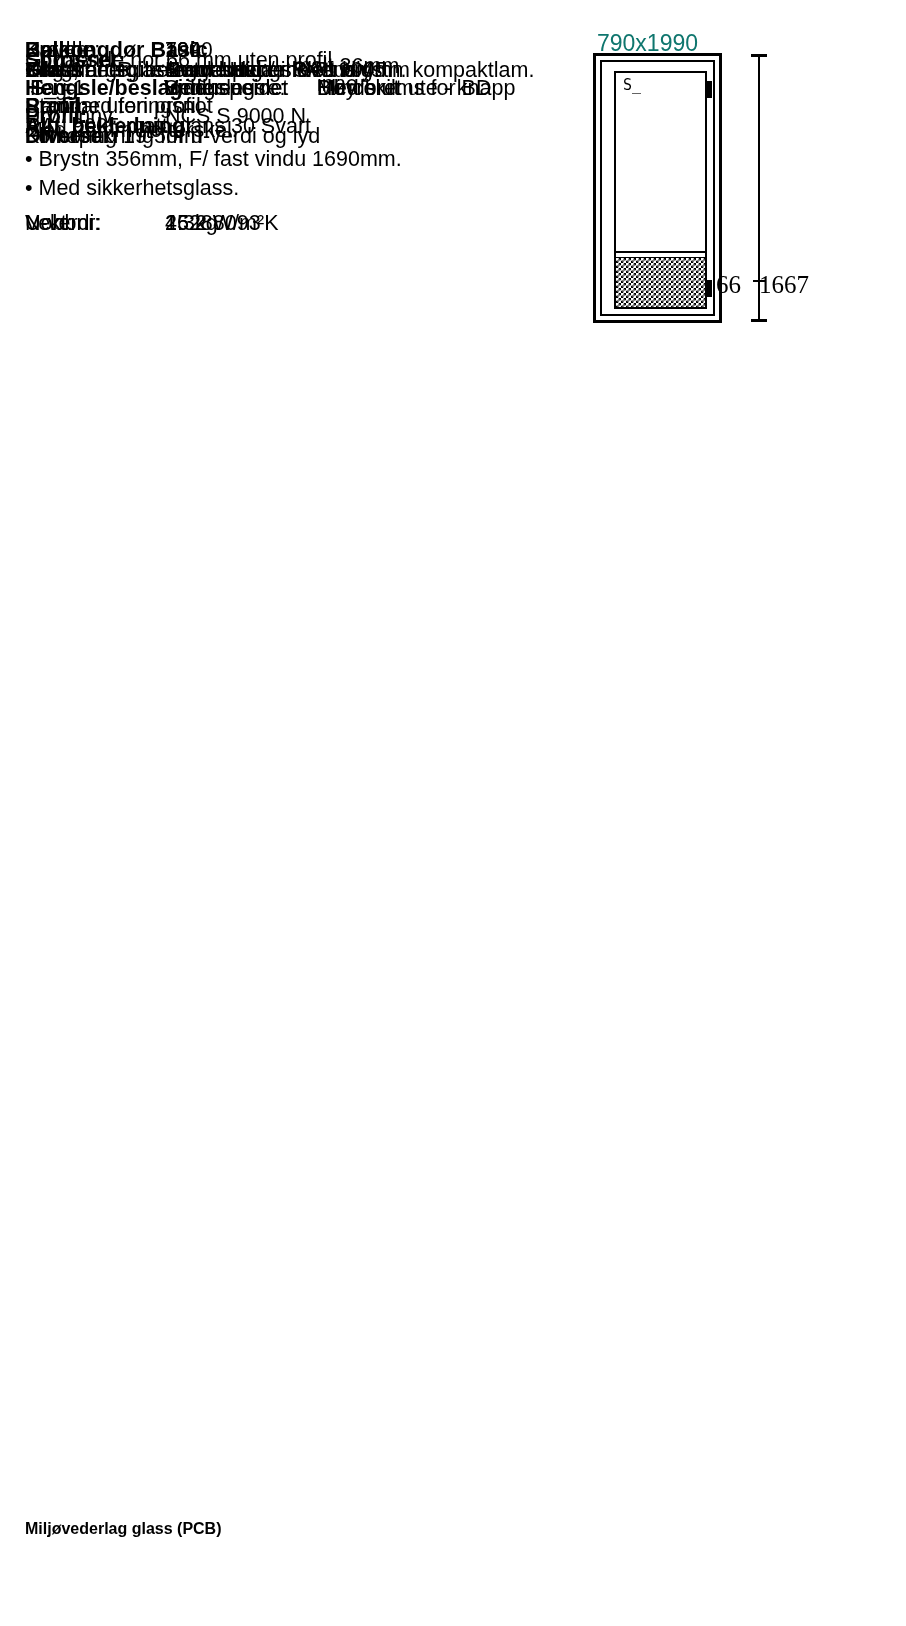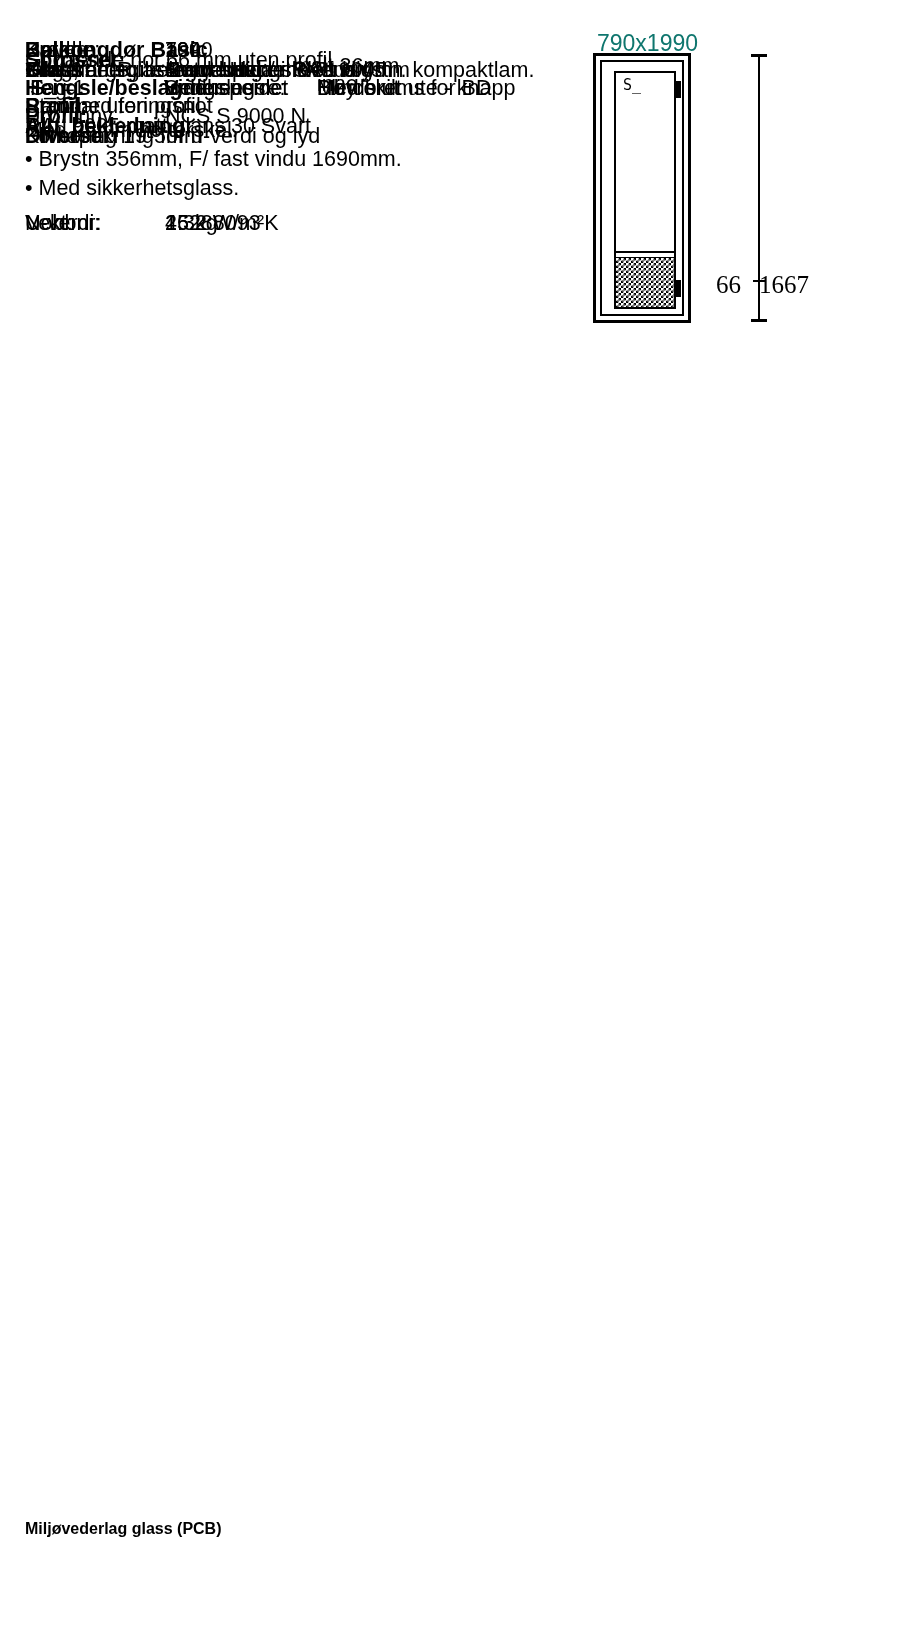--- a/index.html
+++ b/index.html
@@ -77,21 +77,21 @@
     font-size: 23px;
     font-family: "Liberation Sans", sans-serif;
     color: #0f766e;
     white-space: nowrap;
   }
 
   
   .door-outer {
     position: absolute;
     left: 13px; top: 45px;
-    width: 98px; height: 270px;
+    width: 129px; height: 270px;
     border: 3px solid #000;
     background: #fff;
   }
   .door-inner1 {
     position: absolute;
     left: 4px; top: 4px; right: 4px; bottom: 4px;
     border: 2px solid #000;
     background: #fff;
   }
   

